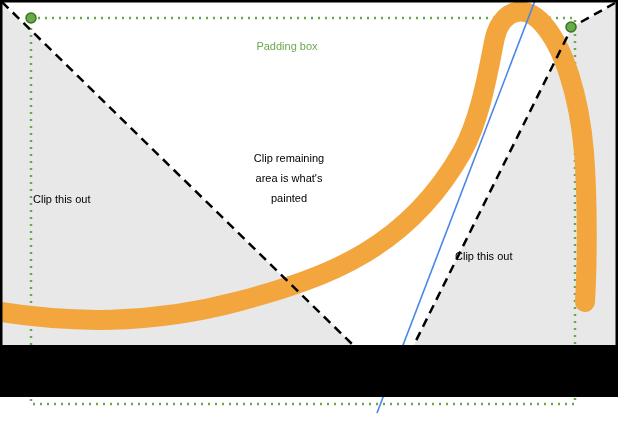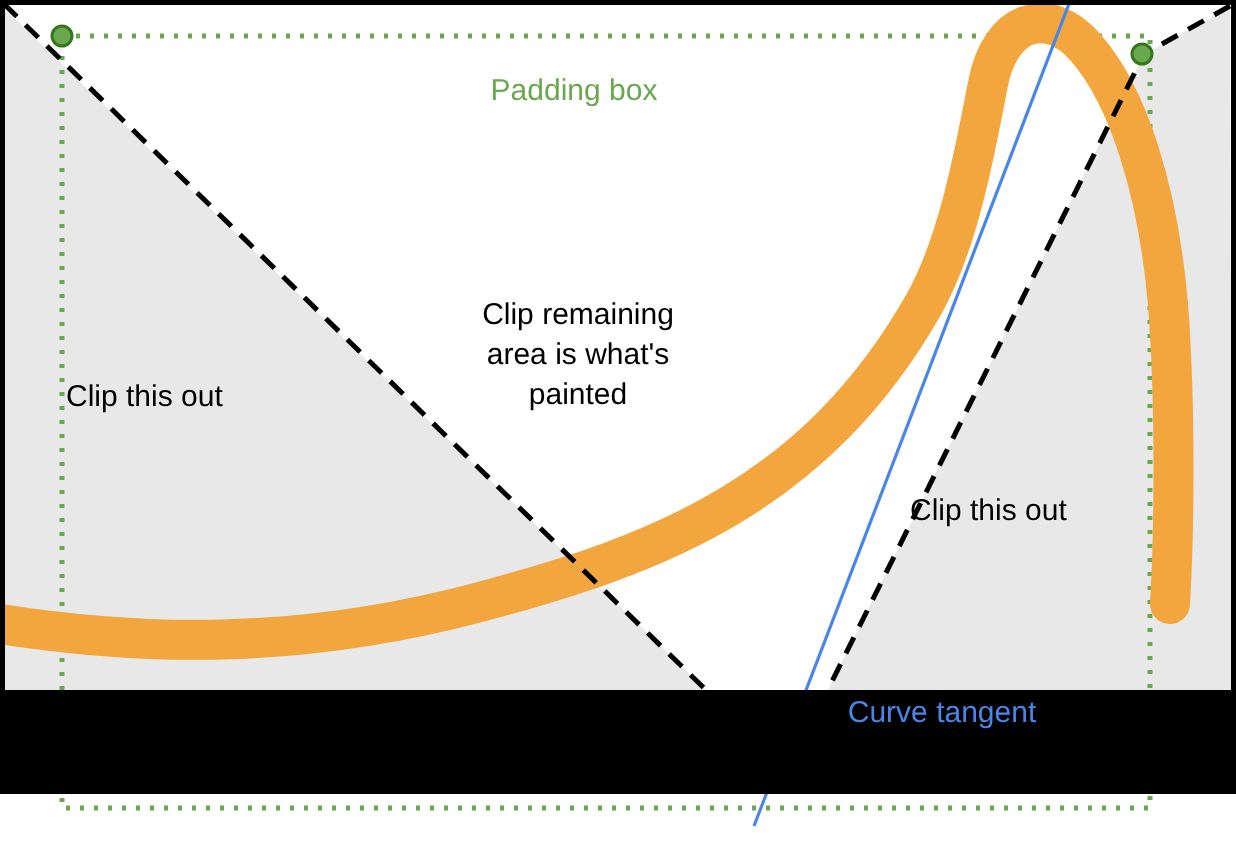--- a/index.html
+++ b/index.html
@@ -6,21 +6,21 @@
   .canvas{
     position:relative;
     width:618px;height:423px;
     background:#fff;
     overflow:hidden;
     font-family:"Liberation Sans", sans-serif;
   }
   .canvas svg{position:absolute;left:0;top:0;}
   .label{
     position:absolute;
-    font-size:15px;
+    font-size:11px;
     line-height:20px;
     color:#000;
     white-space:pre-line;
   }
   .label.center{transform:translateX(-50%);text-align:center;}
   .label.green{color:#6aa84f;}
   .label.blue{color:#4a86e8;}
 </style>
 </head>
 <body>
@@ -55,14 +55,13 @@
   <div class="label green center" style="left:287px;top:36px;">Padding box</div>
 
   <div class="label" style="left:33px;top:189px;">Clip this out</div>
 
   <div class="label center" style="left:289px;top:148px;">Clip remaining
 area is what's
 painted</div>
 
   <div class="label" style="left:455px;top:246px;">Clip this out</div>
 
-  <div class="label blue center" style="left:471px;top:347px;">Curve tangent</div>
 </div>
 
 </body></html>

